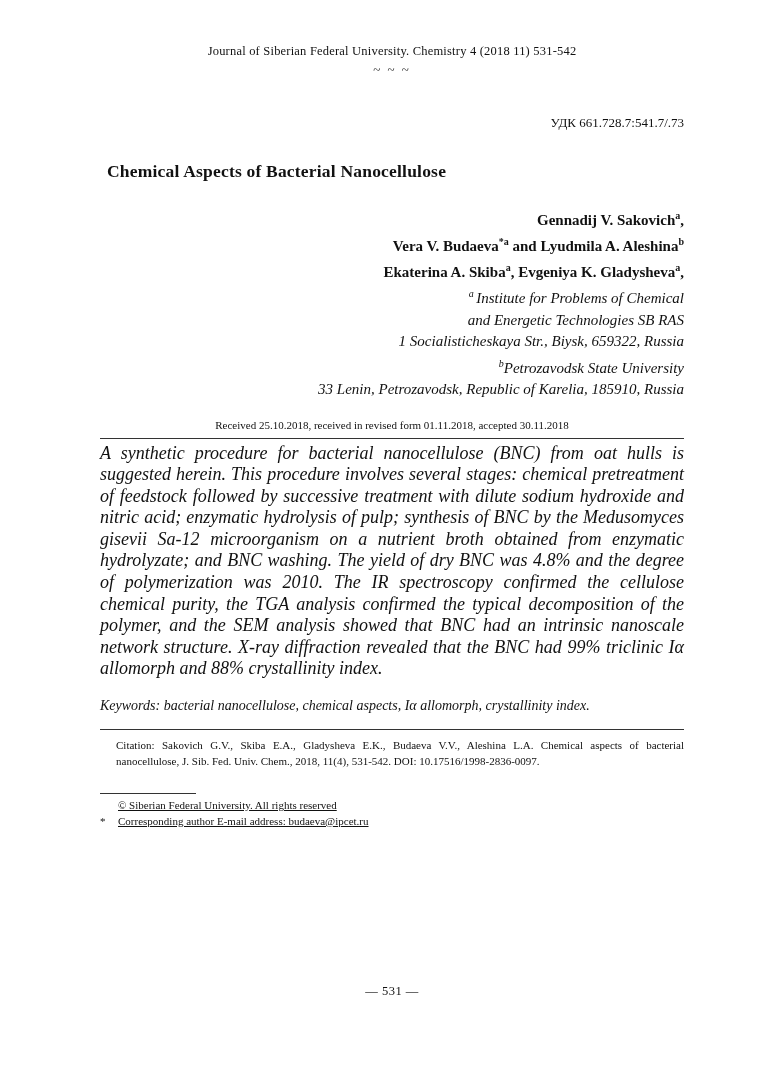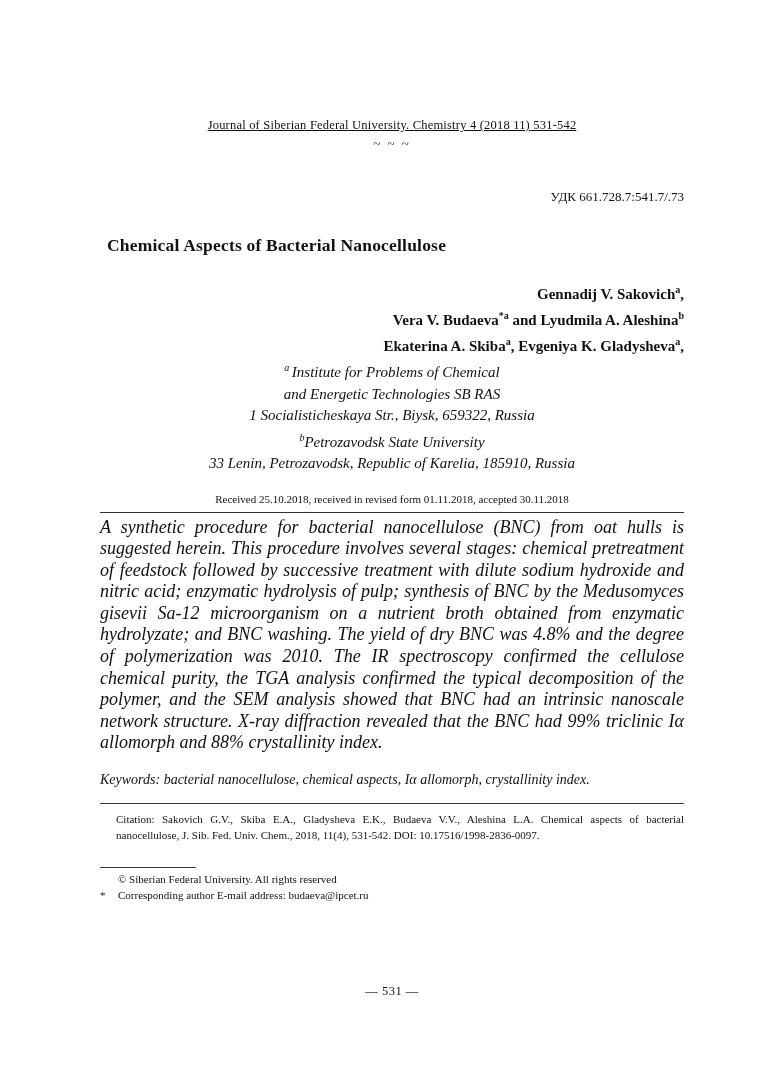--- a/index.html
+++ b/index.html
@@ -12,26 +12,25 @@
     color: #111111;
     overflow: hidden;
   }
   .content {
     position: absolute;
     left: 100px;
     top: 0;
     width: 584px;
   }
   .journal-header {
-    padding-top: 118px;
+    padding-top: 44px;
     text-align: center;
     font-size: 12.5px;
     line-height: 15px;
     letter-spacing: 0.2px;
-    text-decoration: underline;
   }
   .tildes {
     margin-top: 3px;
     text-align: center;
     font-size: 13px;
     letter-spacing: 2px;
     color: #222;
   }
   .udc {
     margin-top: 37px;
@@ -47,21 +46,21 @@
   }
   .authors {
     margin-top: 23px;
     text-align: right;
     font-weight: bold;
     font-size: 15px;
     line-height: 22px;
   }
   .authors sup { font-size: 10px; font-weight: bold; }
   .affiliations {
-    text-align: center;
+    text-align: right;
     font-style: italic;
     font-size: 15px;
     line-height: 21.5px;
   }
   .affiliations sup { font-size: 10px; }
   .received {
     margin-top: 17px;
     text-align: center;
     font-size: 11px;
     line-height: 14px;
@@ -102,20 +101,21 @@
     border: none;
     border-top: 1px solid #333;
     margin: 24px 0 0 0;
     width: 96px;
     height: 0;
   }
   .footnotes {
     margin-top: 3px;
     font-size: 11px;
     line-height: 16px;
+    text-decoration: underline;
   }
   .fn-line { position: relative; padding-left: 18px; }
   .fn-star { position: absolute; left: 0; top: 0; }
   .page-footer {
     position: absolute;
     left: 100px;
     width: 584px;
     top: 984px;
     text-align: center;
     font-size: 12.5px;

